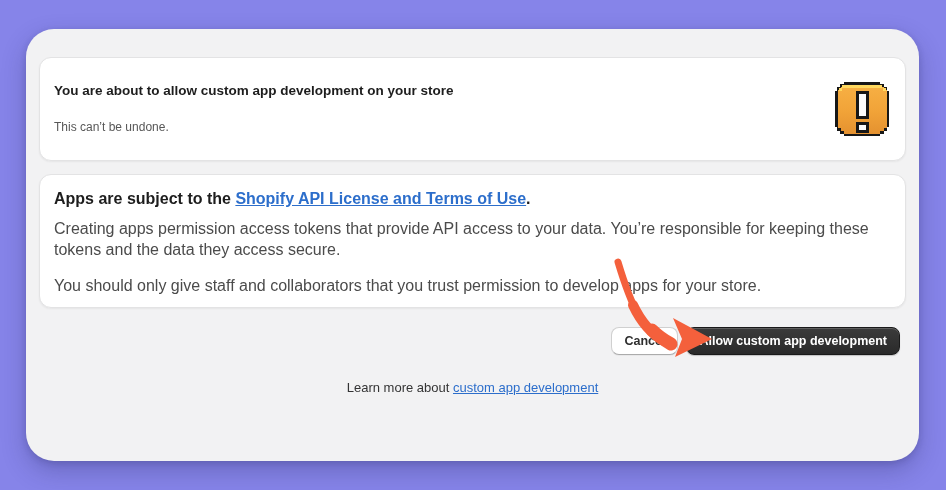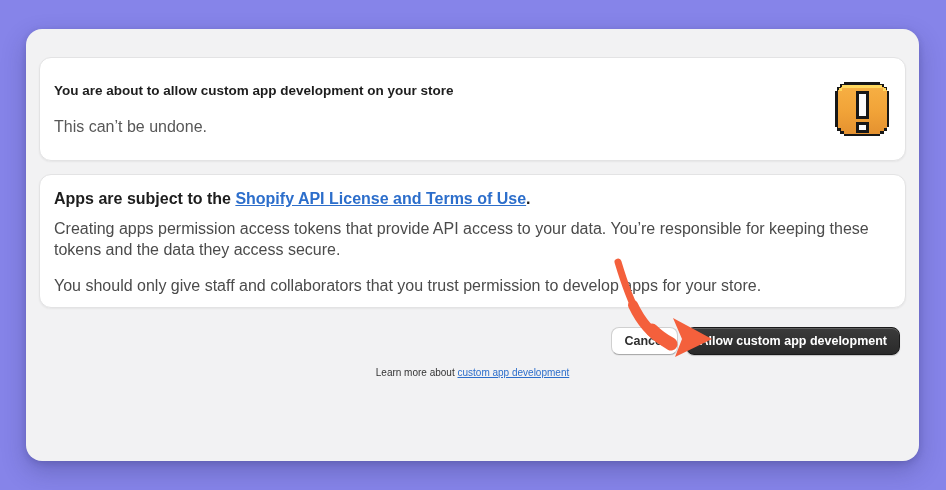--- a/index.html
+++ b/index.html
@@ -12,21 +12,21 @@
     width:946px;height:490px;
     background:#8684e9;
     overflow:hidden;
   }
   .dialog{
     position:absolute;
     left:26px;top:29px;
     width:893px;height:432px;
     box-sizing:border-box;
     background:#f2f2f3;
-    border-radius:16px;
+    border-radius:28px;
     box-shadow:0 10px 24px rgba(35,35,90,.28),0 2px 6px rgba(35,35,90,.18);
     padding:28px 13px 8px;
   }
   .card{
     background:#ffffff;
     border:1px solid #e3e3e4;
     border-radius:12px;
     box-shadow:0 1px 2px rgba(26,26,26,.06);
     box-sizing:border-box;
   }
@@ -39,21 +39,21 @@
   .card-warning .texts{flex:1;min-width:0;}
   .warning-title{
     margin:0 0 22px;
     font-size:13.5px;
     font-weight:700;
     color:#1d1d1d;
     line-height:14px;
   }
   .warning-subtitle{
     margin:0;
-    font-size:16px;
+    font-size:12px;
     color:#575757;
     line-height:14px;
   }
   .pixel-icon{flex:0 0 auto;display:block;}
   .card-terms{
     margin-top:13px;
     height:134px;
     padding:13px 14px 0;
     font-size:16px;
     line-height:21.5px;
@@ -96,23 +96,23 @@
     border-bottom-color:#ababab;
     box-shadow:0 1px 0 rgba(0,0,0,.04);
   }
   .btn-primary{
     background:linear-gradient(180deg,#3b3b3b 0%,#2a2a2a 100%);
     color:#ffffff;
     border:1px solid #1a1a1a;
     box-shadow:inset 0 1px 0 rgba(255,255,255,.18),0 1px 1px rgba(0,0,0,.2);
   }
   .learn-more{
-    margin-top:12px;
+    margin-top:25px;
     text-align:center;
-    font-size:10px;
+    font-size:13px;
     color:#343434;
   }
   .arrow-overlay{
     position:absolute;
     left:0;top:0;
     pointer-events:none;
     z-index:6;
   }
 </style>
 </head>

